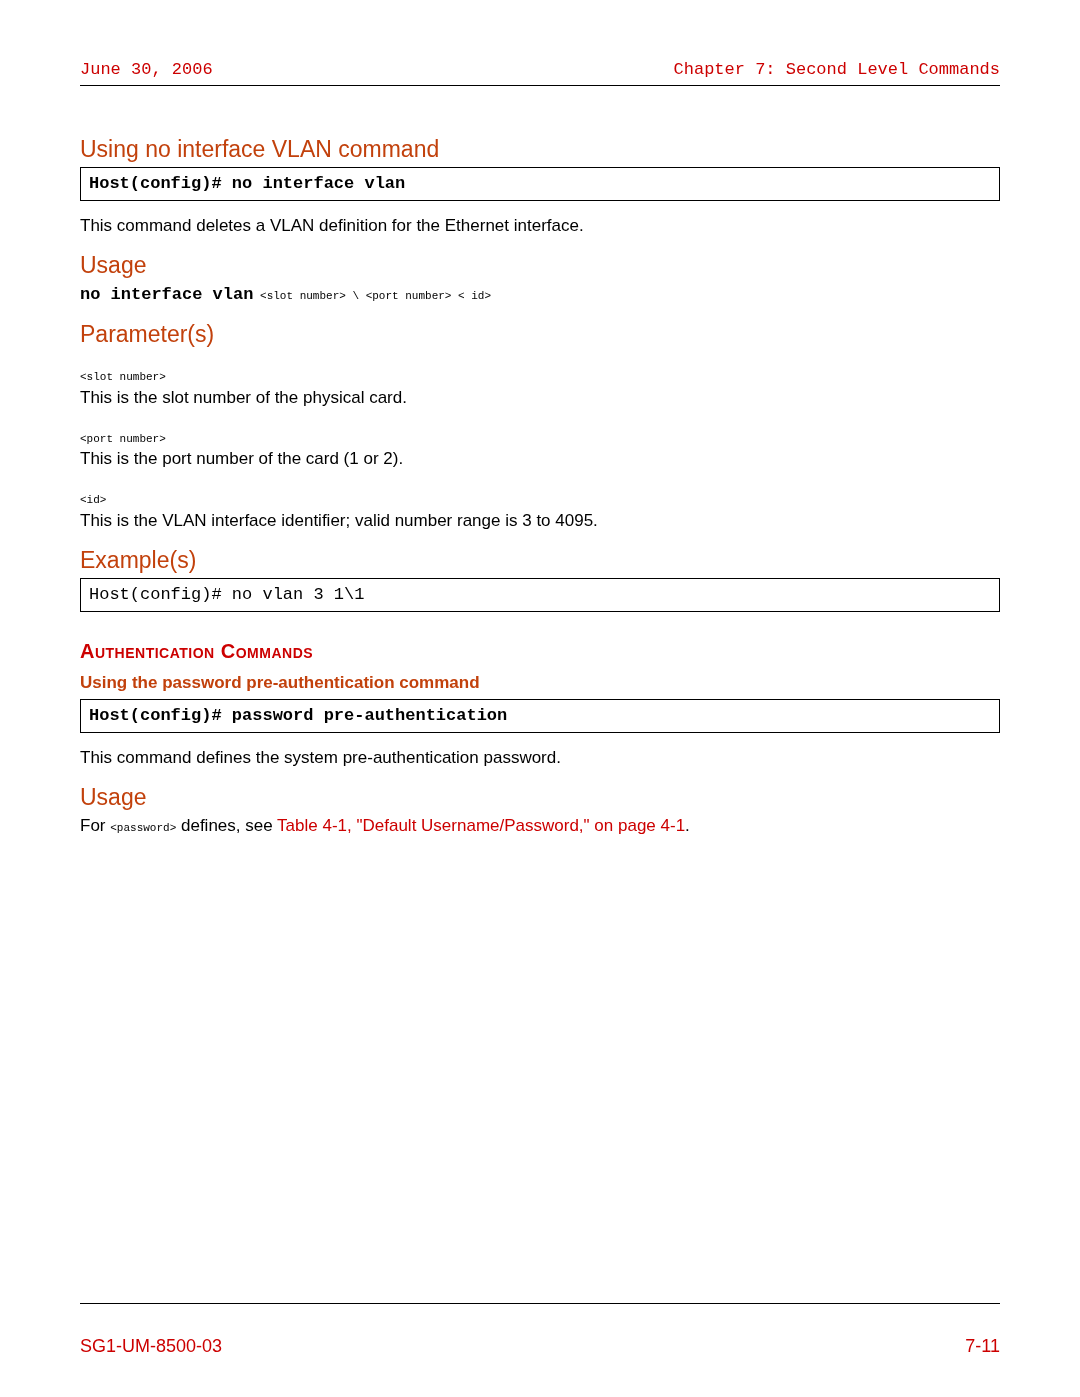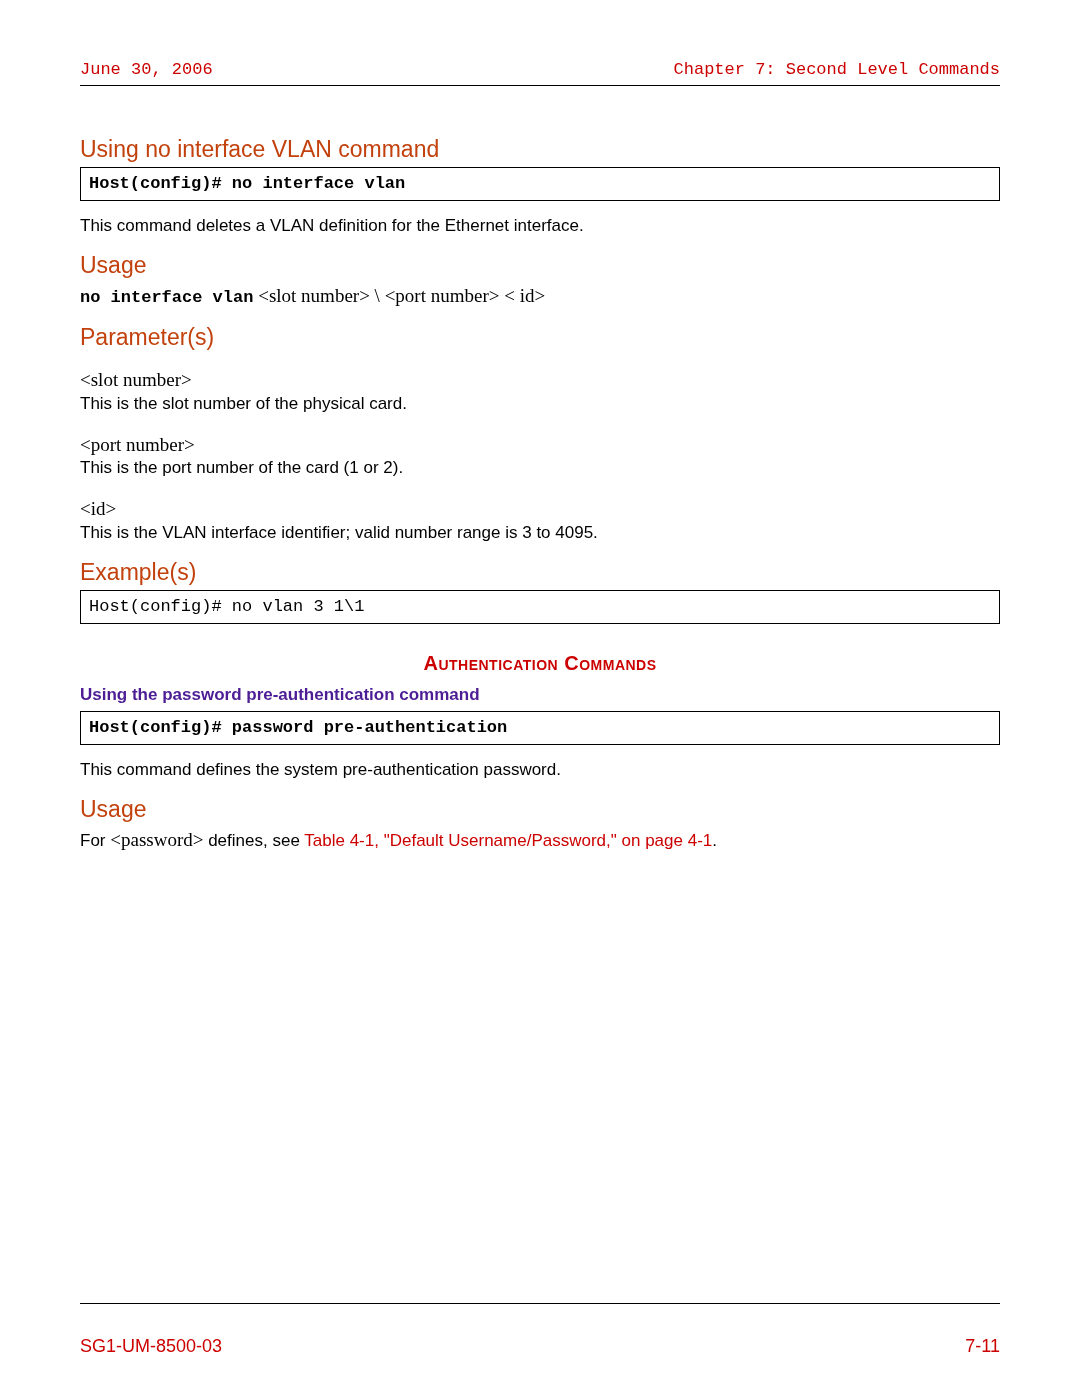--- a/index.html
+++ b/index.html
@@ -29,21 +29,21 @@
     border: none;
     border-top: 1px solid #000;
     margin: 0 0 50px 0;
   }
   .red-heading {
     color: #c2410c;
     font-size: 23px;
     margin-bottom: 4px;
   }
   .red-heading-bold {
-    color: #4c1d95;
+    color: #c2410c;
     font-size: 17px;
     font-weight: bold;
     margin-bottom: 6px;
   }
   .code-box {
     border: 1px solid #000;
     padding: 4px 8px;
     font-family: "Courier New", monospace;
     font-weight: bold;
     font-size: 17px;
@@ -51,36 +51,35 @@
     line-height: 1.4;
   }
   .code-box.normal {
     font-weight: normal;
   }
   .para {
     margin: 0 0 14px 0;
     line-height: 1.35;
   }
   .mono {
-    font-family: Liberation Serif, serif;
-    font-size: 19px;
+    font-family: Liberation Mono, monospace;
+    font-size: 11px;
   }
   .mono-bold {
     font-family: "Courier New", monospace;
     font-weight: bold;
     font-size: 17px;
   }
   .section-title {
     color: #cc0000;
     font-weight: bold;
     font-size: 20px;
     font-variant: small-caps;
     letter-spacing: 0.5px;
     margin: 28px 0 10px 0;
-    text-align: center;
   }
   .param-block {
     margin: 16px 0 14px 0;
     line-height: 1.35;
   }
   .link-red {
     color: #cc0000;
   }
   .footer-rule {
     border: none;

